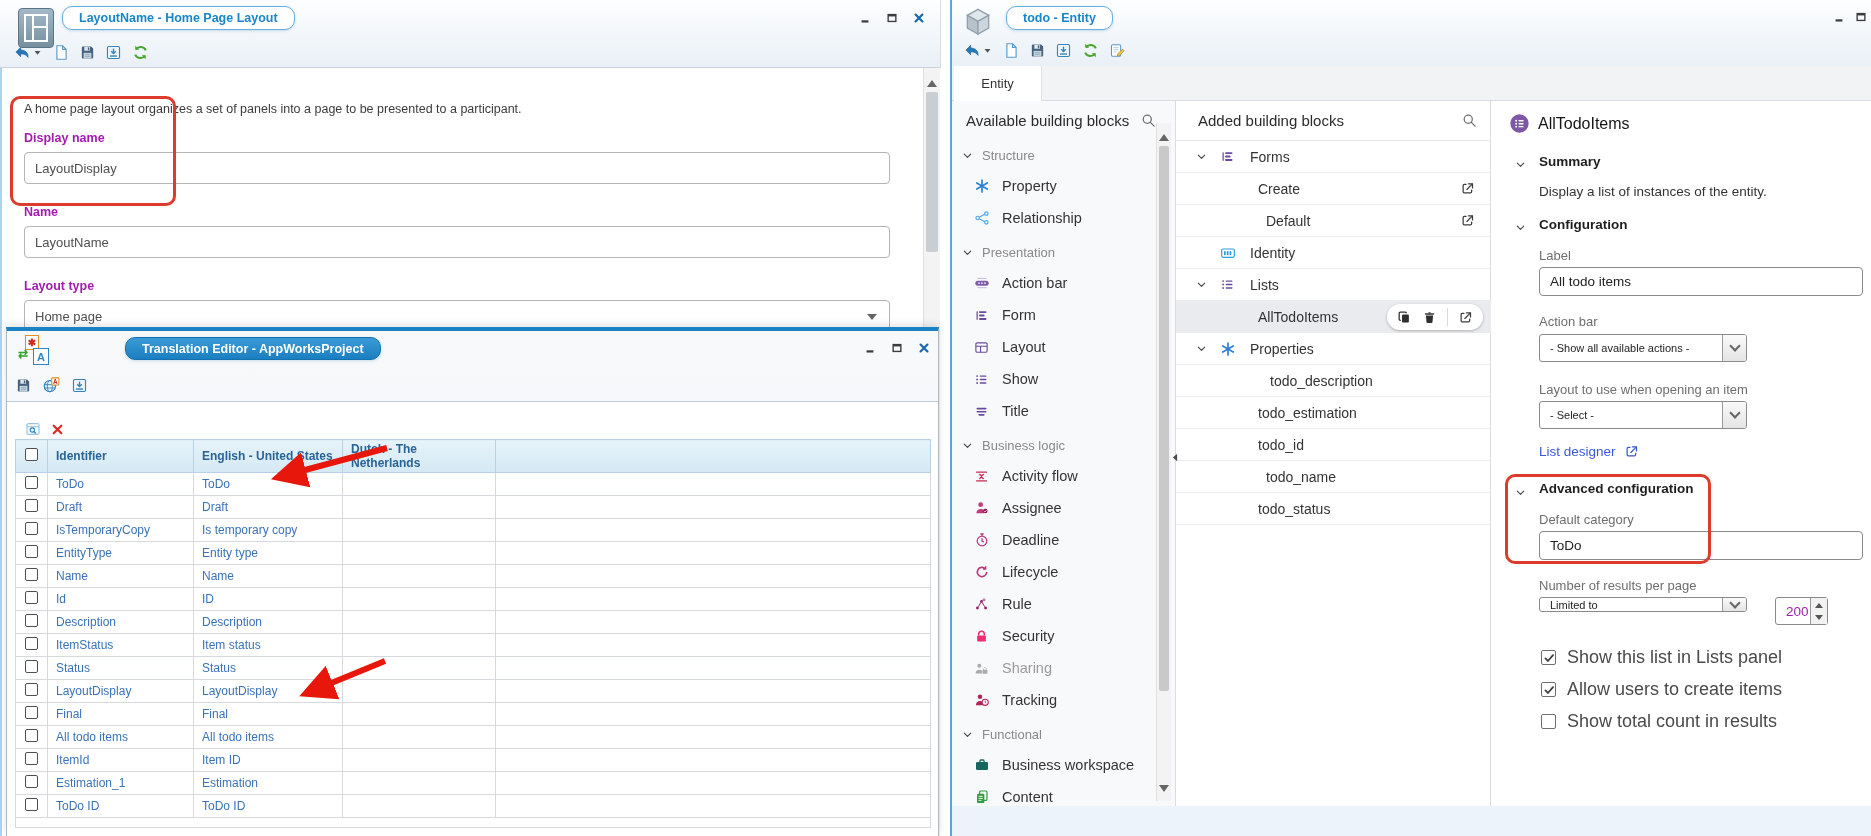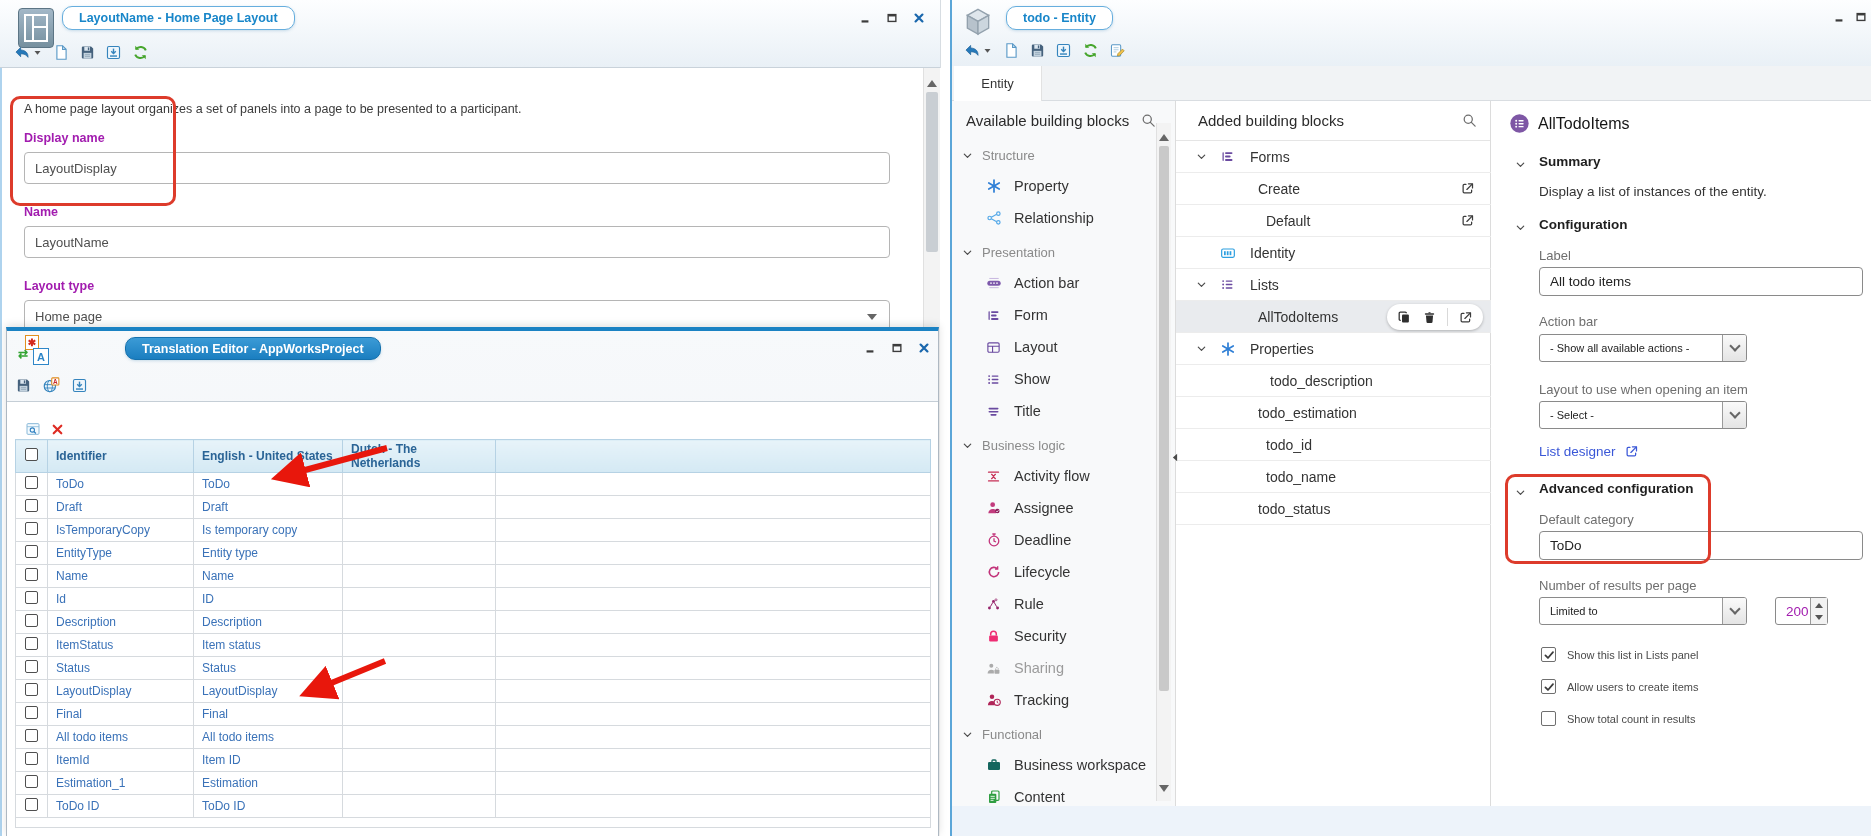--- a/index.html
+++ b/index.html
@@ -38,21 +38,21 @@
                border:1px solid #b6d2e4; height:24px; padding:2px 8px; }
   .ttable td { border:1px solid #d6dade; height:23px; padding:2px 8px; color:#3a72b8; background:#fff; }
   .ttable .cbcell { text-align:center; padding:2px; }
   .cb13 { display:inline-block; width:13px; height:13px; border:1.5px solid #4f4f4f; background:#fff; border-radius:2px; }
   .emptyrow td { height:10px; }
 
   
   .pan-title { font-size:15px; color:#2b2b2b; white-space:nowrap; overflow:hidden; }
   .av-sec { height:30px; display:flex; align-items:center; gap:9px; padding-left:10px; margin-top:3px; }
   .av-sec-label { font-size:13px; color:#8a8a8a; }
-  .av-item { height:32px; display:flex; align-items:center; gap:12px; padding-left:33px; }
+  .av-item { height:32px; display:flex; align-items:center; gap:12px; padding-left:21px; }
   .av-label { font-size:14.5px; color:#333; }
   .av-item.dis .av-label { color:#9b9b9b; }
   .ad-row { position:relative; height:32px; display:flex; align-items:center; border-bottom:1px solid #ececec; }
   .ad-label { font-size:14px; color:#333; }
   .ad-sel { background:#e9ebee; }
   .ad-pill { position:absolute; right:8px; top:3px; height:26px; background:#fff; border-radius:14px;
              display:flex; align-items:center; gap:10px; padding:0 10px; box-shadow:0 1px 3px rgba(0,0,0,.25); }
   .ad-pill .vsep { width:1px; height:18px; background:#d9d9d9; }
   .cfg-bold { position:absolute; font-size:13.5px; font-weight:bold; color:#1f1f1f; }
   .cfg-lbl { position:absolute; font-size:13px; color:#6e6e6e; }
@@ -67,21 +67,21 @@
           transform:rotate(45deg); margin-top:-4px; }
   .numbox { position:absolute; background:#fff; border:1px solid #8a8a8a; border-radius:3px; display:flex; }
   .numbox .nval { flex:1; display:flex; align-items:center; padding-left:10px; font-size:13.5px; color:#a21caf; }
   .spin { width:17px; border-left:1px solid #9a9a9a; display:flex; flex-direction:column; }
   .spin > span { flex:1; display:flex; align-items:center; justify-content:center; background:#f2f2f2; }
   .spin .up::after { content:""; border:4px solid transparent; border-bottom:5px solid #555; margin-bottom:3px; }
   .spin .dn::after { content:""; border:4px solid transparent; border-top:5px solid #555; margin-top:3px; }
   .cfg-check { position:absolute; left:50px; display:flex; align-items:center; gap:11px; }
   .ckbox { width:15px; height:15px; border:1.6px solid #6f6f6f; border-radius:2px; background:#fff;
            display:inline-flex; align-items:center; justify-content:center; }
-  .ck-lbl { font-size:11px; color:#4a4a4a; }
+  .ck-lbl { font-size:18px; color:#4a4a4a; }
   .linkrow { position:absolute; display:flex; align-items:center; gap:8px; }
   .linktext { font-size:13.5px; color:#3a57d7; }
 
   
   .w1icon { position:absolute; width:36px; height:40px; border-radius:4px; border:1px solid #5c7585;
             background:linear-gradient(#a3b8c8,#76909f); }
   .w1icon .in { position:absolute; left:5px; top:5px; right:5px; bottom:5px; border:2px solid #fff; }
   .w1icon .v { position:absolute; left:38%; top:5px; bottom:5px; width:2px; background:#fff; }
   .w1icon .h { position:absolute; left:42%; right:5px; top:45%; height:2px; background:#fff; }
   
@@ -868,21 +868,21 @@
               </span>
               <span class="ad-label" style="margin-left:10px">Properties</span>
             </div>
             <div class="ad-row" style="padding-left:82px">
               <span class="ad-label" style="margin-left:12px">todo_description</span>
             </div>
             <div class="ad-row" style="padding-left:82px">
               <span class="ad-label" style="margin-left:0px">todo_estimation</span>
             </div>
             <div class="ad-row" style="padding-left:82px">
-              <span class="ad-label" style="margin-left:8px">todo_id</span>
+              <span class="ad-label" style="margin-left:0px">todo_id</span>
             </div>
             <div class="ad-row" style="padding-left:82px">
               <span class="ad-label" style="margin-left:8px">todo_name</span>
             </div>
             <div class="ad-row" style="padding-left:82px">
               <span class="ad-label" style="margin-left:0px">todo_status</span>
             </div>
           </div>
       </div>
 
@@ -949,21 +949,21 @@
         <span class="abs" style="left:24px;top:383px"><svg width="11" height="11" viewBox="0 0 24 24" xmlns="http://www.w3.org/2000/svg">
               <path d="M5 9l7 7 7-7" fill="none" stroke="#4a4a4a" stroke-width="2.6" stroke-linecap="round" stroke-linejoin="round"></path>
             </svg></span>
         <div class="cfg-bold" style="left:48px;top:380px">Advanced configuration</div>
         <div class="cfg-lbl" style="left:48px;top:411px">Default category</div>
         <div class="cfg-input" style="left:48px;top:430px;width:324px;height:29px">
             <span>ToDo</span>
           </div>
 
         <div class="cfg-lbl" style="left:48px;top:477px">Number of results per page</div>
-        <div class="sel" style="left:48px;top:496px;width:208px;height:28px">
+        <div class="sel" style="left:48px;top:496px;width:208px;height:15px">
           <span class="sel-text">Limited to</span>
           <span class="sel-btn">
               <i class="chev"></i>
             </span>
         </div>
         <div class="numbox" style="left:284px;top:496px;width:53px;height:28px">
           <span class="nval">200</span>
           <span class="spin">
               <span class="up"></span>
               <span class="dn"></span>

